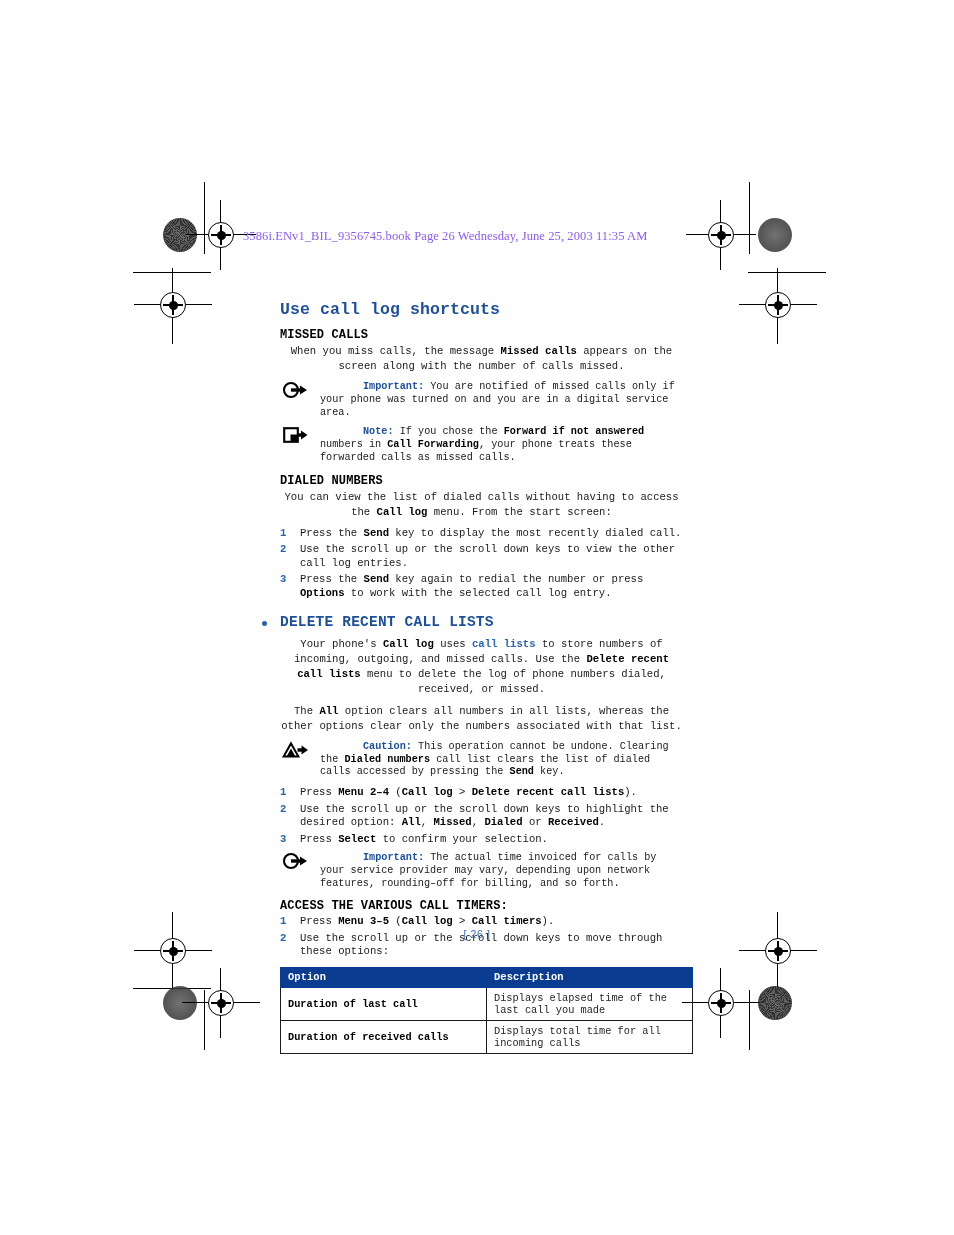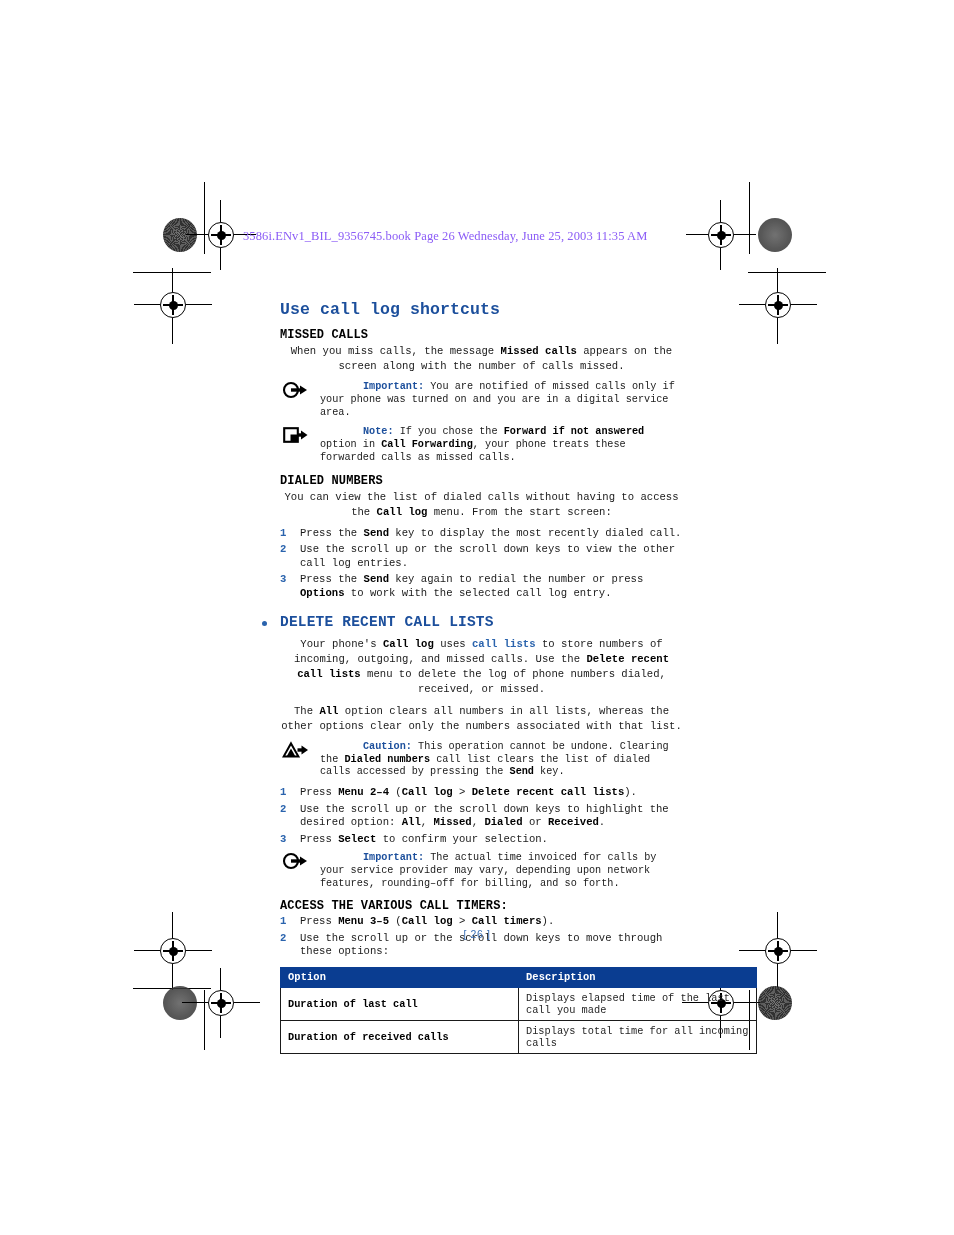--- a/index.html
+++ b/index.html
@@ -178,21 +178,21 @@
     font-size: 10.6px;
   }
 
   b, .b { font-weight: bold; color: #000; }
   .xref { color: #2a63ad; font-weight: bold; }
 
   
   table.opt-table {
     margin: 8px 0 4px 22px;
     border-collapse: collapse;
-    width: 477px;
+    width: 413px;
     table-layout: fixed;
   }
   table.opt-table th {
     background: #0a3d91;
     color: #ffffff;
     font-size: 10.4px;
     font-weight: bold;
     text-align: left;
     padding: 3.5px 7px;
     border: 1.1px solid #0a3d91;
@@ -337,21 +337,21 @@
 
   <div class="notebox">
     <span class="note-icon">
       <svg width="28" height="18" viewBox="0 0 28 18">
         <rect x="2.2" y="2.2" width="13.6" height="13.6" fill="none" stroke="#000" stroke-width="2.1"></rect>
         <rect x="8.5" y="8.5" width="7.3" height="7.3" fill="#000"></rect>
         <rect x="15" y="7.3" width="5" height="3.4" fill="#000"></rect>
         <polygon points="19,4.6 25.5,9 19,13.4" fill="#000"></polygon>
       </svg>
     </span>
-    <p><span class="note-label">Note:</span><span> If you chose the </span><b>Forward if not answered</b><span> option in </span><b>Call Forwarding</b><span>, your phone treats these forwarded calls as missed calls.</span></p>
+    <p><span class="note-label">Note:</span><span> If you chose the </span><b>Forward if not answered</b><span> numbers in </span><b>Call Forwarding</b><span>, your phone treats these forwarded calls as missed calls.</span></p>
   </div>
 
   <div class="sub-head">DIALED NUMBERS</div>
   <p class="body">
     <span>You can view the list of dialed calls without having to access the </span><b>Call log</b><span> menu. From the start screen:</span>
   </p>
   <ol class="steps">
       <li><span class="num">1</span><span>Press the </span><b>Send</b><span> key to display the most recently dialed call.</span></li>
       <li><span class="num">2</span><span>Use the scroll up or the scroll down keys to view the other call log entries.</span></li>
       <li><span class="num">3</span><span>Press the </span><b>Send</b><span> key again to redial the number or press </span><b>Options</b><span> to work with the selected call log entry.</span></li>

